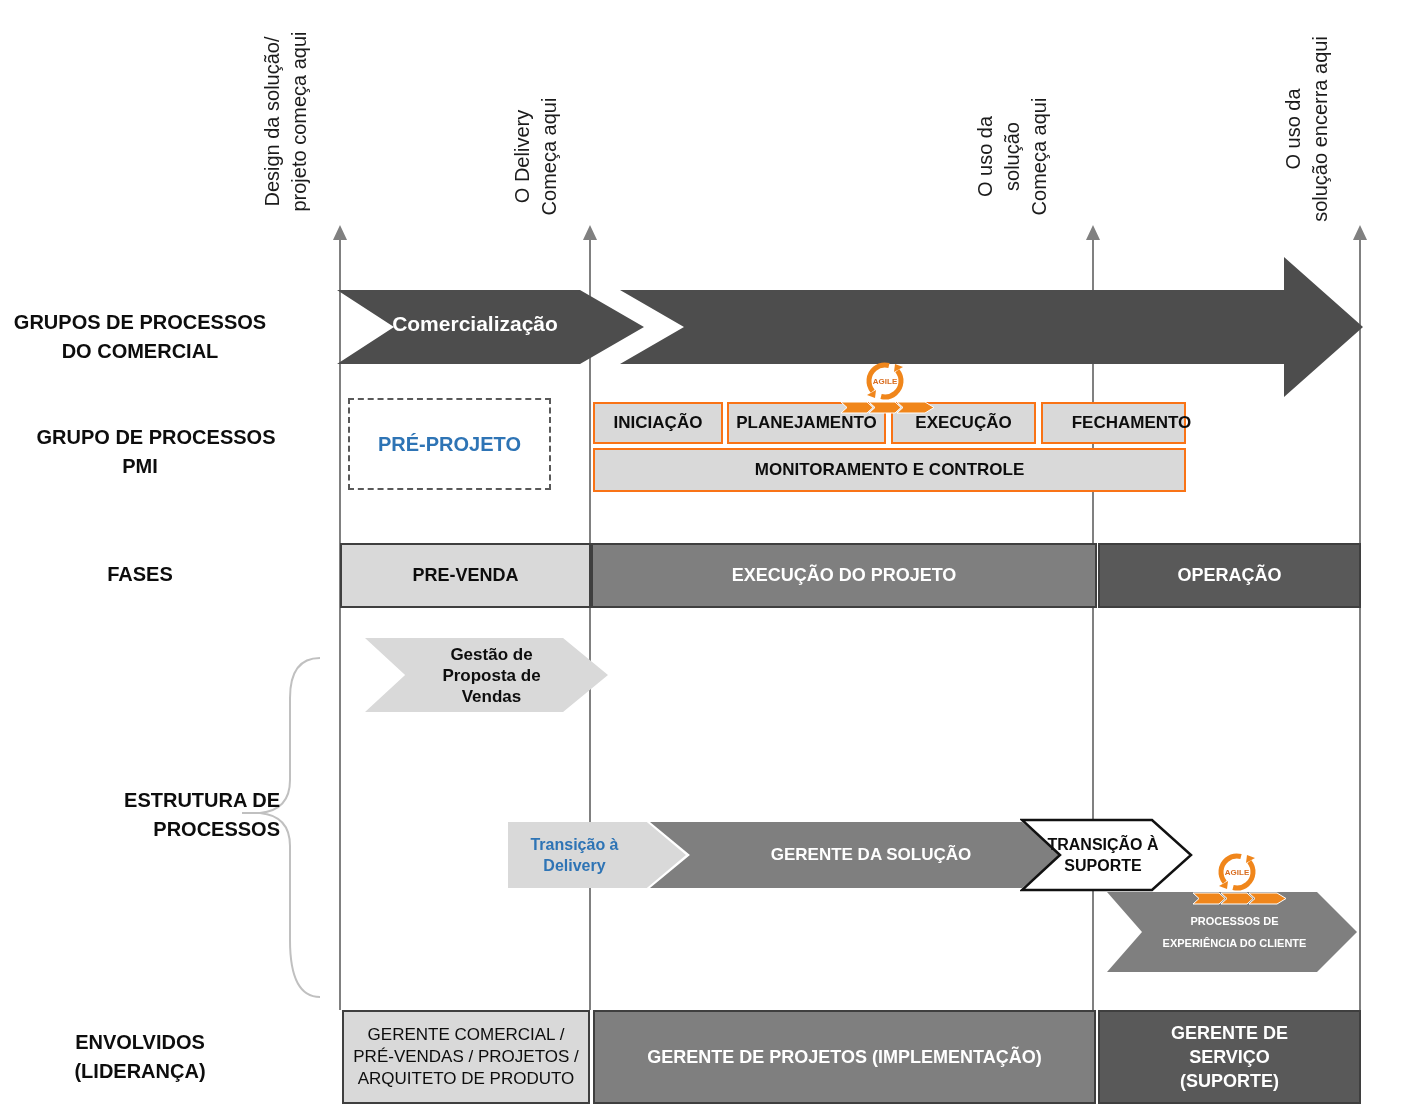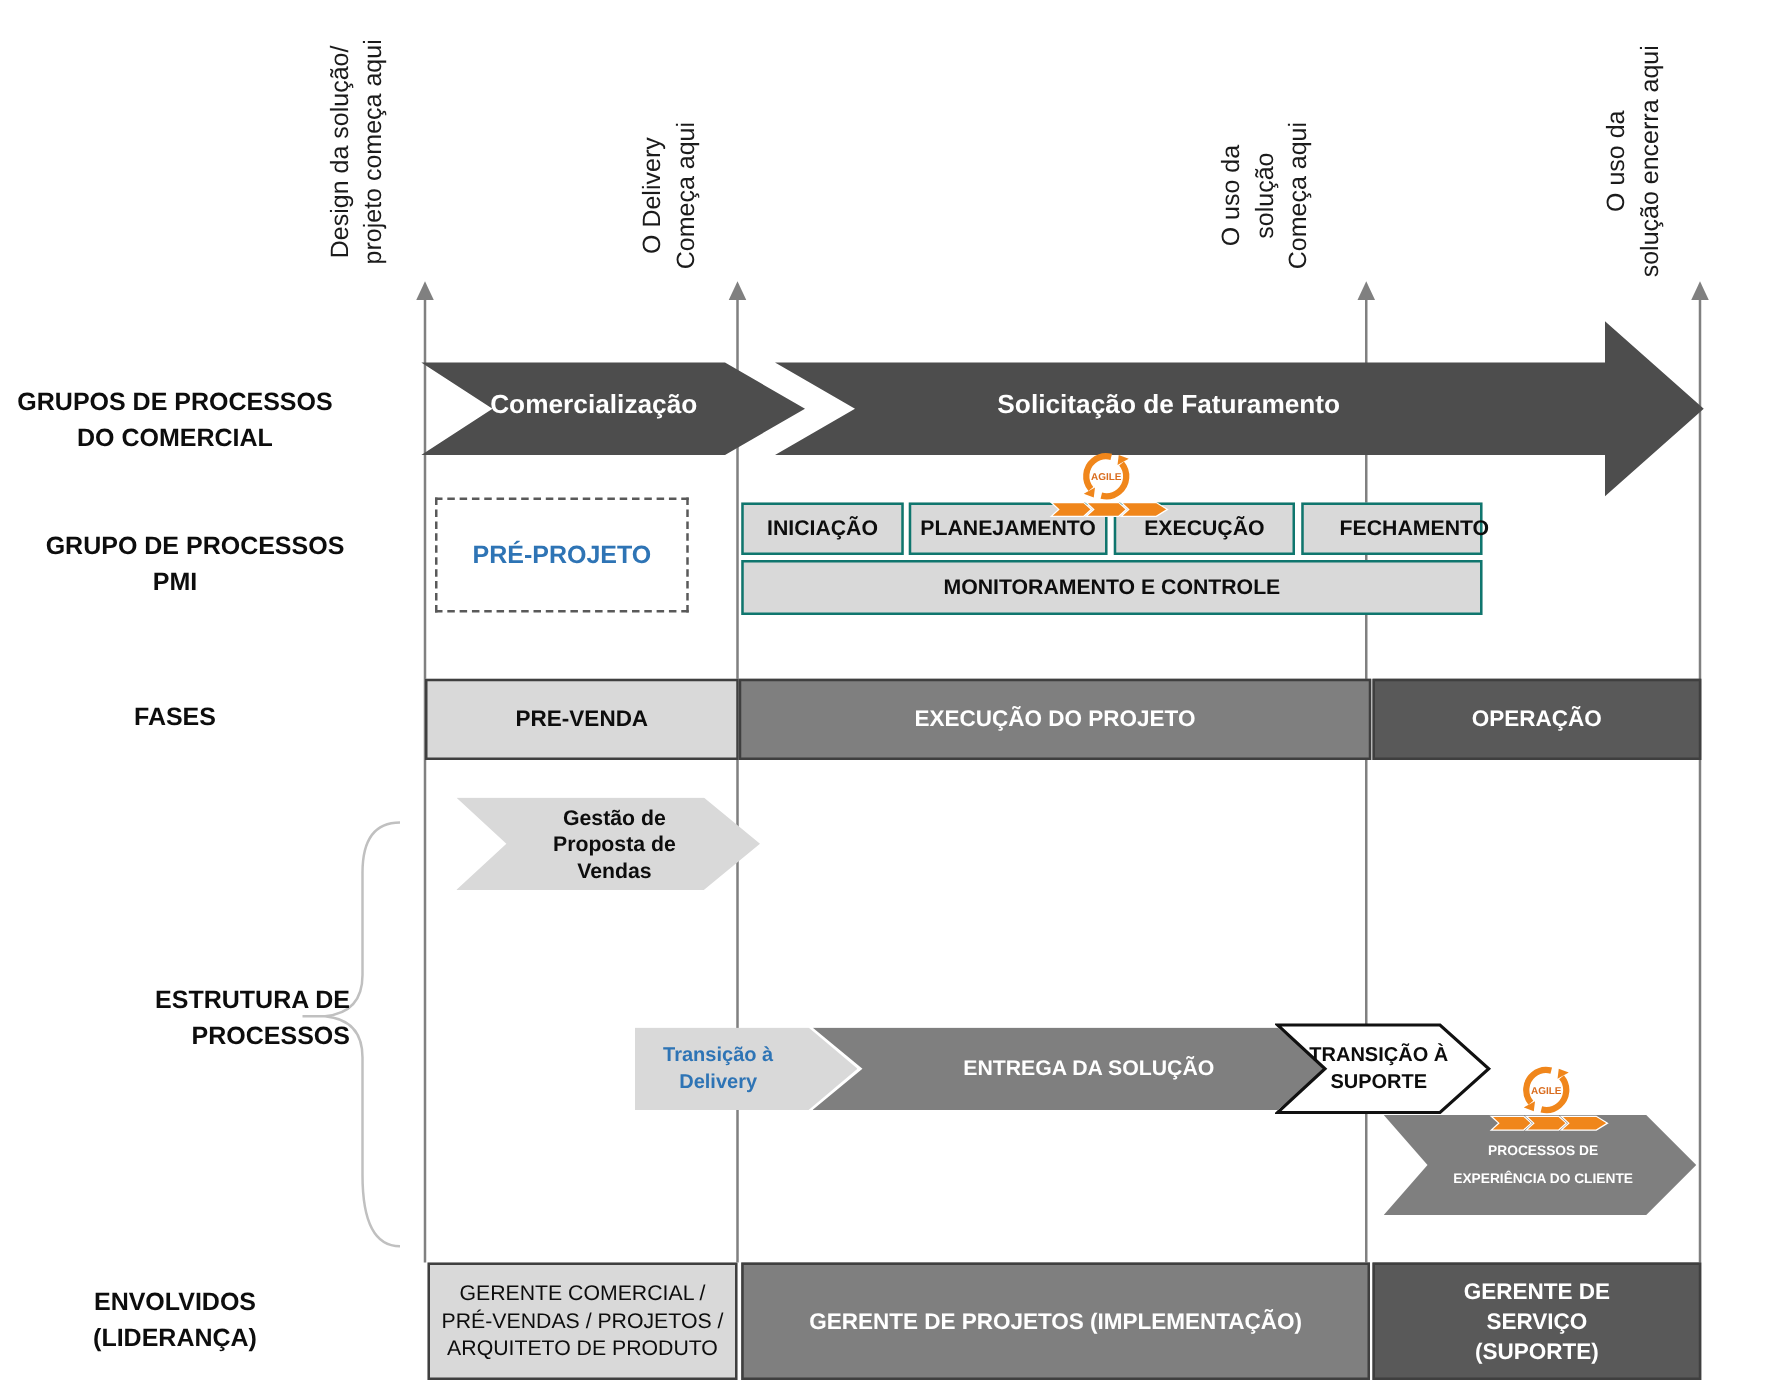--- a/index.html
+++ b/index.html
@@ -18,21 +18,21 @@
          border-bottom:15px solid var(--timeline-gray,#808080);top:225px;z-index:0;}
   .vlabel{position:absolute;transform:rotate(-90deg);transform-origin:left bottom;
           font-size:20px;line-height:27px;color:#1b1b1b;text-align:center;z-index:2;}
   .vlabel span{display:block;white-space:nowrap;}
   .rowlabel{position:absolute;left:0;width:280px;text-align:center;font-weight:bold;
             font-size:20px;line-height:29px;color:#0d0d0d;z-index:2;}
   .bannertext{position:absolute;color:#fff;font-weight:bold;font-size:21px;text-align:center;z-index:3;}
   .dashedbox{position:absolute;left:348px;top:398px;width:203px;height:92px;background:#fff;
              border:2px dashed #595959;display:flex;align-items:center;justify-content:center;
              color:var(--accent-blue,#2E74B5);font-weight:bold;font-size:20px;z-index:2;box-sizing:border-box;}
-  .pmibox{position:absolute;background:var(--light-gray,#D9D9D9);border:2px solid #0f766e;box-sizing:border-box;
+  .pmibox{position:absolute;background:var(--light-gray,#D9D9D9);border:2px solid #f97316;box-sizing:border-box;
           display:flex;align-items:center;justify-content:center;font-weight:bold;font-size:17px;color:#0d0d0d;z-index:2;}
   .phase{position:absolute;top:543px;height:65px;border:2px solid #3f3f3f;box-sizing:border-box;
          display:flex;align-items:center;justify-content:center;font-weight:bold;font-size:18px;z-index:2;}
   .chev{position:absolute;display:flex;align-items:center;justify-content:center;text-align:center;z-index:2;box-sizing:border-box;}
   .env{position:absolute;top:1010px;height:94px;border:2px solid #3f3f3f;box-sizing:border-box;
        display:flex;align-items:center;justify-content:center;text-align:center;z-index:2;}
   .icon-agile{position:absolute;z-index:4;}
 </style>
 </head>
 <body>
@@ -84,21 +84,20 @@
   <div class="rowlabel" style="top:1028px;">
     <span style="display:block;">ENVOLVIDOS</span>
     <span style="display:block;">(LIDERANÇA)</span>
   </div>
 
   <svg class="abs" style="left:337px;top:253px;z-index:2;" width="1030" height="148" viewBox="0 0 1030 148">
     <polygon points="0,37 243,37 307,74 243,111 0,111 57,74" style="fill:var(--dark-gray,#4D4D4D);"></polygon>
     <polygon points="283,37 947,37 947,4 1026,74 947,144 947,111 283,111 347,74" style="fill:var(--dark-gray,#4D4D4D);"></polygon>
   </svg>
   <div class="bannertext" style="left:365px;top:312px;width:220px;">Comercialização</div>
-  <div class="bannertext" style="left:675px;top:312px;width:520px;">Solicitação de Faturamento</div>
 
   <div class="dashedbox">PRÉ-PROJETO</div>
   <div class="pmibox" style="left:593px;top:402px;width:130px;height:42px;">INICIAÇÃO</div>
   <div class="pmibox" style="left:727px;top:402px;width:159px;height:42px;">PLANEJAMENTO</div>
   <div class="pmibox" style="left:891px;top:402px;width:145px;height:42px;">EXECUÇÃO</div>
   <div class="pmibox" style="left:1041px;top:402px;width:145px;height:42px;padding-left:36px;">FECHAMENTO</div>
   <div class="pmibox" style="left:593px;top:448px;width:593px;height:44px;">MONITORAMENTO E CONTROLE</div>
 
   <div class="phase" style="left:340px;width:251px;background:var(--light-gray,#D9D9D9);color:#0d0d0d;">PRE-VENDA</div>
   <div class="phase" style="left:591px;width:506px;background:var(--medium-gray,#7F7F7F);color:#fff;">EXECUÇÃO DO PROJETO</div>
@@ -112,21 +111,21 @@
   <div class="chev" style="left:365px;top:638px;width:243px;height:74px;background:var(--light-gray,#D9D9D9);
        clip-path:polygon(0 0,81.5% 0,100% 50%,81.5% 100%,0 100%,16.5% 50%);padding:0 30px 0 40px;">
     <span style="font-weight:bold;font-size:17px;line-height:21px;color:#0d0d0d;width:110px;">Gestão de Proposta de Vendas</span>
   </div>
   <div class="chev" style="left:508px;top:822px;width:178px;height:66px;background:var(--light-gray,#D9D9D9);
        clip-path:polygon(0 0,78% 0,100% 50%,78% 100%,0 100%);padding-right:45px;">
     <span style="font-weight:bold;font-size:16px;line-height:21px;color:var(--accent-blue,#2E74B5);width:95px;">Transição à Delivery</span>
   </div>
   <div class="chev" style="left:650px;top:822px;width:412px;height:66px;background:var(--medium-gray,#7F7F7F);
        clip-path:polygon(0 0,90.3% 0,100% 50%,90.3% 100%,0 100%,9.7% 50%);padding-left:50px;padding-right:20px;">
-    <span style="font-weight:bold;font-size:17px;color:#fff;white-space:nowrap;">ENTREGA DA SOLUÇÃO</span>
+    <span style="font-weight:bold;font-size:17px;color:#fff;white-space:nowrap;">GERENTE DA SOLUÇÃO</span>
   </div>
   <svg class="abs" style="left:1020px;top:817px;z-index:3;" width="175" height="76" viewBox="0 0 175 76">
     <polygon points="2,3 132,3 171,38 132,73 2,73 40,38" fill="#ffffff" stroke="#111111" stroke-width="2.5"></polygon>
   </svg>
   <div class="chev" style="left:1042px;top:826px;width:122px;height:58px;z-index:3;background:transparent;">
     <span style="font-weight:bold;font-size:16px;line-height:21px;color:#0d0d0d;">TRANSIÇÃO À SUPORTE</span>
   </div>
   <div class="chev" style="left:1107px;top:892px;width:250px;height:80px;background:var(--medium-gray,#7F7F7F);
        clip-path:polygon(0 0,84% 0,100% 50%,84% 100%,0 100%,14% 50%);padding:0 35px 0 40px;">
     <span style="font-weight:bold;font-size:11px;line-height:22px;color:#fff;width:160px;">PROCESSOS DE EXPERIÊNCIA DO CLIENTE</span>

